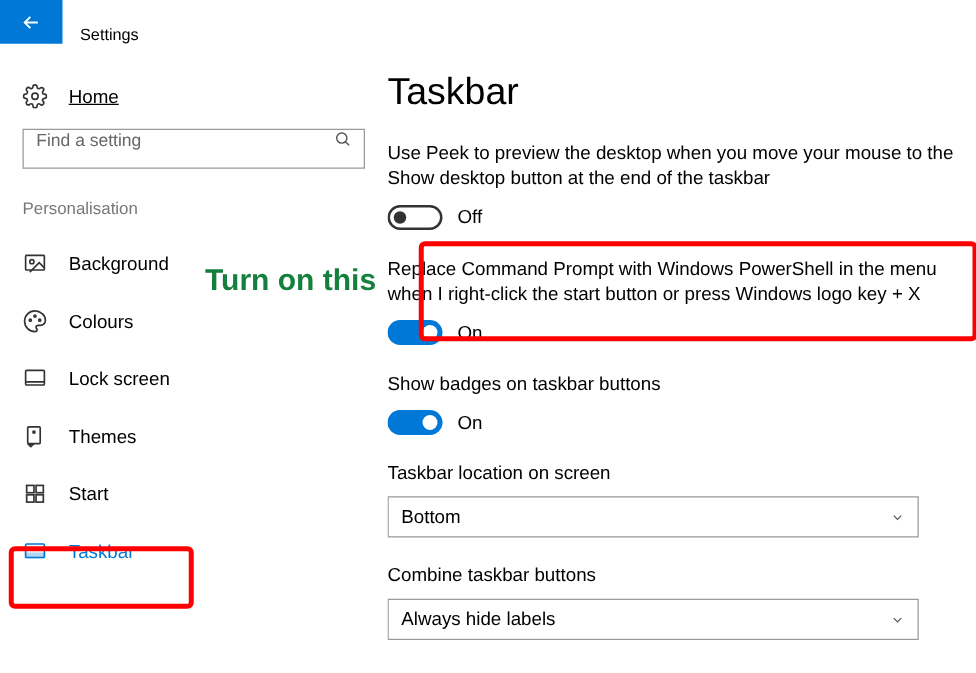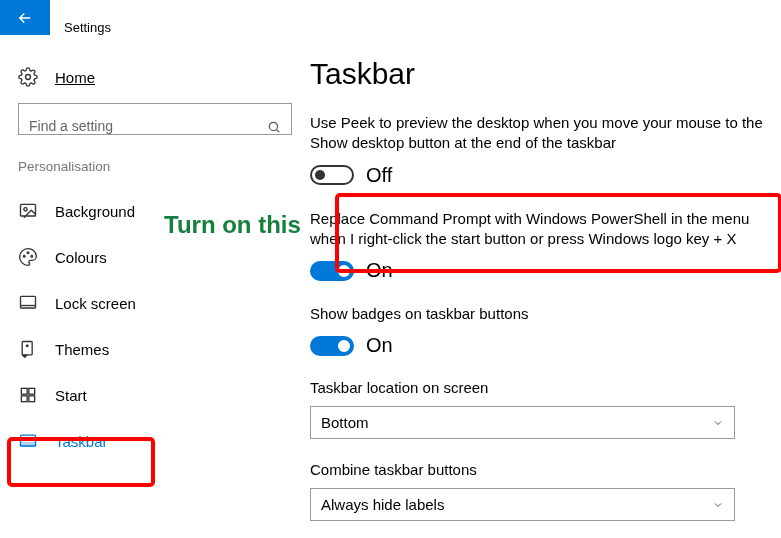--- a/index.html
+++ b/index.html
@@ -10,21 +10,21 @@
     .back-btn svg { width: 18px; height: 18px; }
     .title { margin-left: 14px; font-size: 13px; color: #000; }
 
     .content { display: flex; height: calc(100% - 35px); }
 
     .sidebar { width: 310px; padding: 22px 18px 0 18px; }
     .home-row { display: flex; align-items: center; height: 40px; margin-bottom: 6px; text-decoration: underline; }
     .home-row .ico { width: 20px; height: 20px; margin-right: 17px; display: flex; align-items: center; justify-content: center; }
     .home-row .label { font-size: 15px; color: #000; }
 
-    .search-box { width: 274px; height: 32px; border: 1px solid #999; display: flex; align-items: flex-end; padding: 0 10px; margin-top: 2px; margin-bottom: 24px; }
+    .search-box { width: 274px; height: 32px; border: 1px solid #999; display: flex; align-items: flex-start; padding: 0 10px; margin-top: 2px; margin-bottom: 24px; }
     .search-box input { border: none; outline: none; flex: 1; font-size: 14px; color: #555; font-style: normal; background: transparent; }
     .search-box input::placeholder { color: #666; }
     .search-ico { width: 14px; height: 14px; color: #555; }
 
     .section-header { font-size: 13.5px; color: #777; margin-bottom: 14px; }
 
     .nav-item { display: flex; align-items: center; height: 46px; }
     .nav-item .ico { width: 20px; height: 20px; margin-right: 17px; display: flex; align-items: center; justify-content: center; color: #333; }
     .nav-item .label { font-size: 15px; color: #000; }
     .nav-item.selected .label { color: #0078d7; }
@@ -34,21 +34,21 @@
     .page-title { font-size: 30px; font-weight: 350; margin-bottom: 22px; }
 
     .setting-block { margin-bottom: 22px; }
     .setting-desc { font-size: 15px; color: #000; line-height: 1.35; margin-bottom: 10px; }
     .toggle-row { display: flex; align-items: center; gap: 12px; }
     .toggle { width: 44px; height: 20px; border-radius: 10px; position: relative; }
     .toggle.off { border: 2px solid #333; background: #fff; }
     .toggle.off::after { content: ""; position: absolute; width: 10px; height: 10px; border-radius: 50%; background: #333; top: 3px; left: 3px; }
     .toggle.on { background: #0078d7; }
     .toggle.on::after { content: ""; position: absolute; width: 12px; height: 12px; border-radius: 50%; background: #fff; top: 4px; right: 4px; }
-    .toggle-label { font-size: 20px; }
+    .toggle-label { font-size: 15px; }
 
     .field-label { font-size: 15px; margin-bottom: 10px; }
     .dropdown { width: 425px; max-width: calc(100% - 4px); height: 33px; border: 1px solid #999; display: flex; align-items: center; justify-content: space-between; padding: 0 10px; font-size: 15px; }
     .dropdown .chev { width: 12px; height: 12px; }
 
     .annotation { position: absolute; border: 4px solid #ff0000; border-radius: 5px; pointer-events: none; }
     .annot1 { left: 7px; top: 437px; width: 148px; height: 50px; }
     .annot2 { left: 335px; top: 193px; width: 447px; height: 80px; }
     .annot-text { position: absolute; left: 164px; top: 211px; color: #15803d; font-weight: 700; font-size: 24px; text-shadow: 1px 1px 0 #fff, -1px -1px 0 #fff, 1px -1px 0 #fff, -1px 1px 0 #fff; font-family: Arial, sans-serif; }
   </style>

